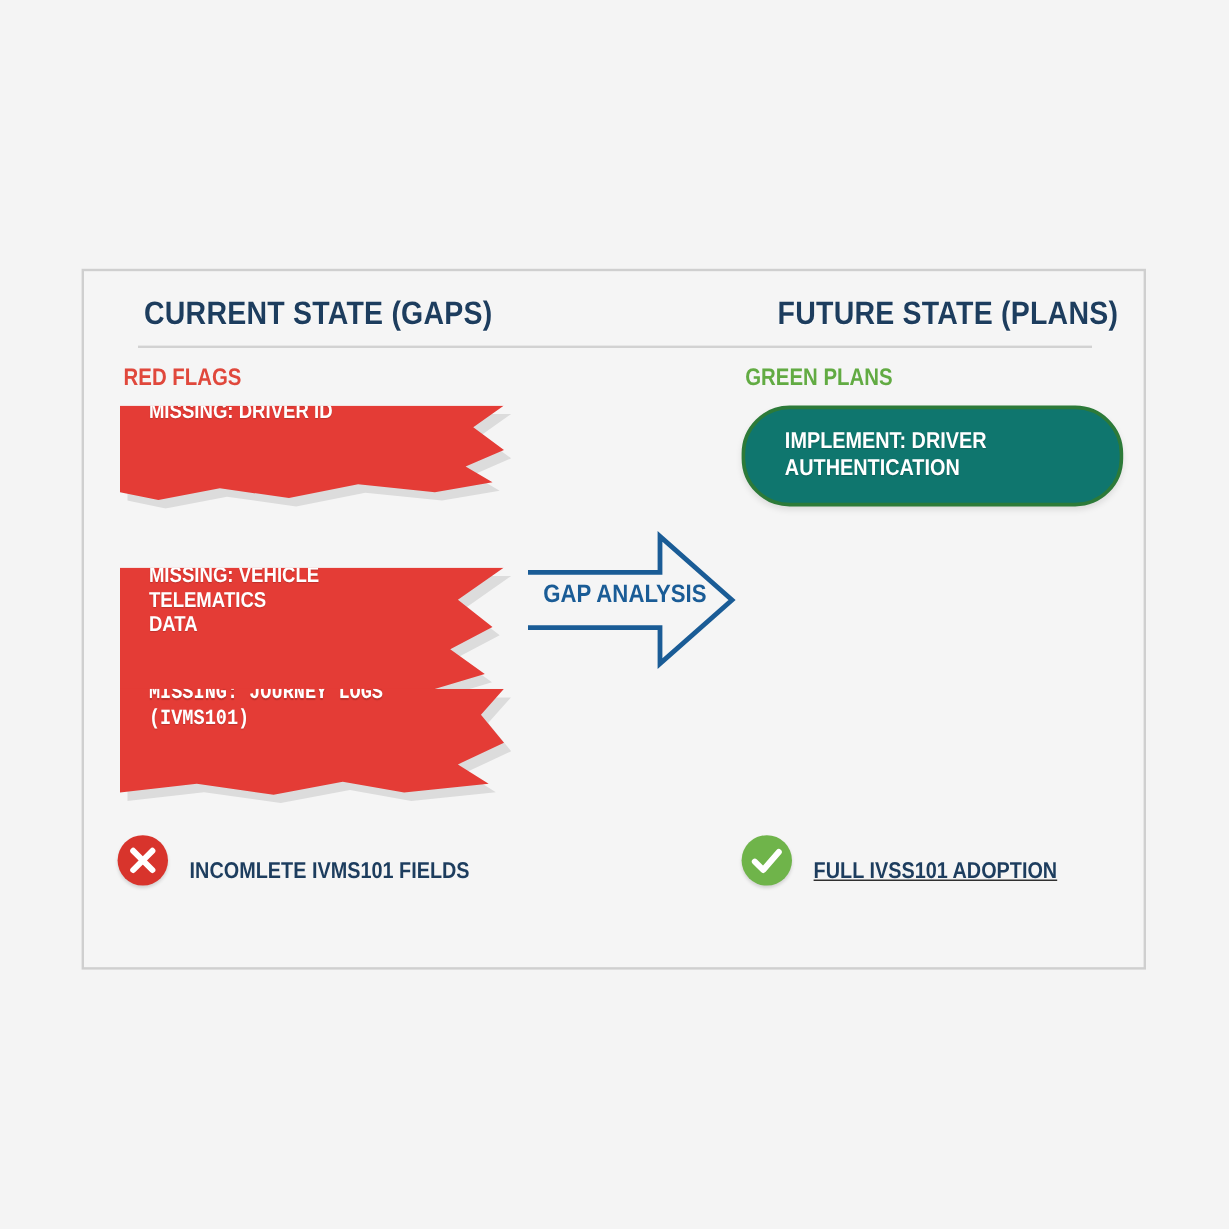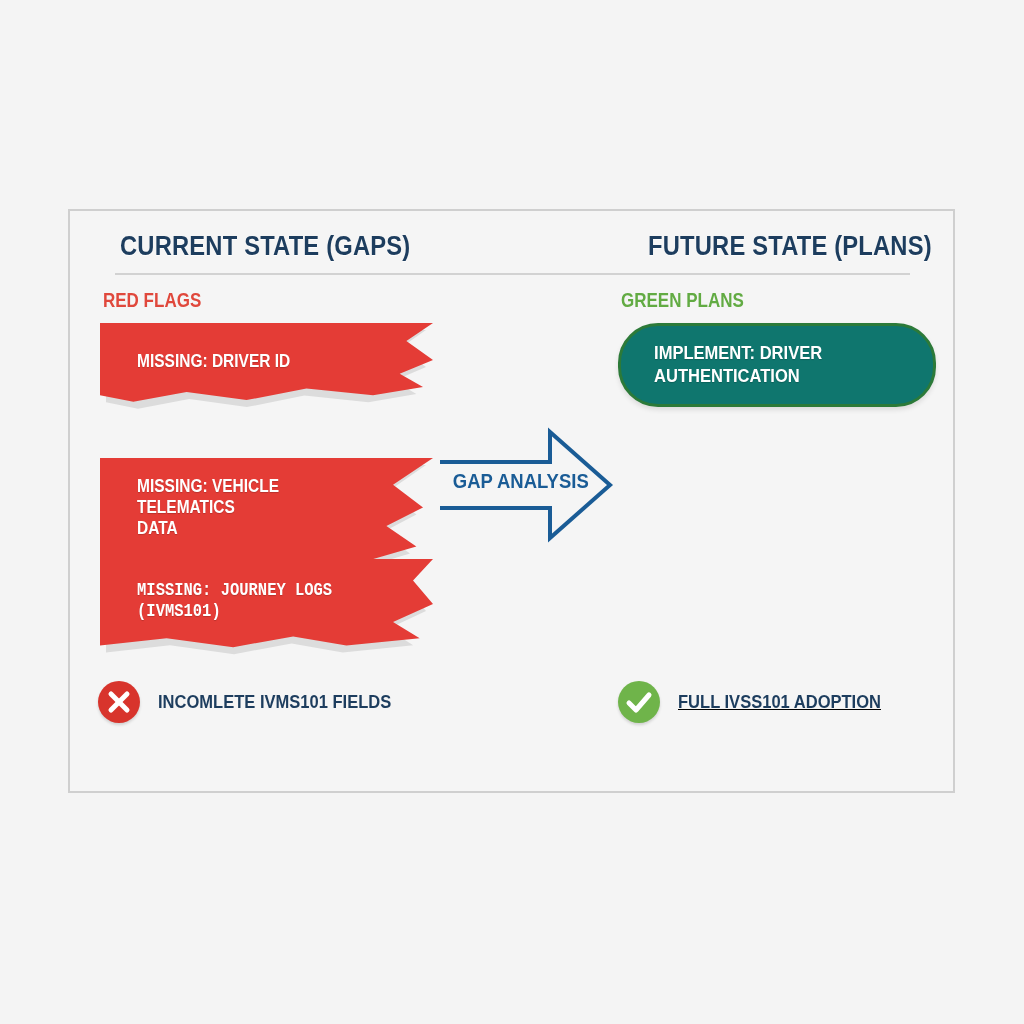--- a/index.html
+++ b/index.html
@@ -12,21 +12,21 @@
     height: 1024px;
     font-family: "Liberation Sans", sans-serif;
     overflow: hidden;
     position: relative;
   }
 
   
   #diagram-frame {
     position: absolute;
     left: 68px;
-    top: 209px;
+    top: 224px;
     width: 887px;
     height: 584px;
     background: #f5f5f5;
     border: 2px solid #cfcfcf;
     box-sizing: border-box;
   }
 
   
   .col-header {
     position: absolute;
@@ -87,22 +87,20 @@
   #flag-2 .flag-shadow { clip-path: polygon(0% 0%, 100% 0%, 94% 24%, 100% 50%, 88% 70%, 96% 88%, 74% 96%, 58% 86%, 40% 98%, 20% 88%, 0% 96%); }
 
   .flag-body {
     position: absolute;
     left: 0;
     top: 0;
     width: 100%;
     height: 100%;
     background: #e43c36;
     display: flex;
-    align-items: center;
-    padding-left: 13px;
   }
   #flag-0 .flag-body { clip-path: polygon(0% 0%, 100% 0%, 92% 22%, 100% 45%, 90% 62%, 97% 78%, 82% 88%, 62% 80%, 44% 94%, 26% 84%, 10% 96%, 0% 88%); }
   #flag-1 .flag-body { clip-path: polygon(0% 0%, 100% 0%, 88% 26%, 97% 48%, 86% 66%, 95% 86%, 80% 100%, 0% 100%); }
   #flag-2 .flag-body { clip-path: polygon(0% 0%, 100% 0%, 94% 24%, 100% 50%, 88% 70%, 96% 88%, 74% 96%, 58% 86%, 40% 98%, 20% 88%, 0% 96%); font-family: Liberation Mono, monospace; }
 
   .flag-text {
     color: #ffffff;
     font-size: 18px;
     font-weight: bold;
     line-height: 1.15;
@@ -166,21 +164,21 @@
     font-weight: bold;
     transform: scaleX(0.88);
     white-space: nowrap;
   }
 
   
   .summary-row {
     position: absolute;
     top: 470px;
     display: flex;
-    align-items: center;
+    align-items: flex-end;
   }
   #summary-left  { left: 28px; }
   #summary-right { left: 548px; text-decoration: underline; }
 
   .status-circle {
     width: 42px;
     height: 42px;
     border-radius: 50%;
     position: relative;
     flex: 0 0 auto;

